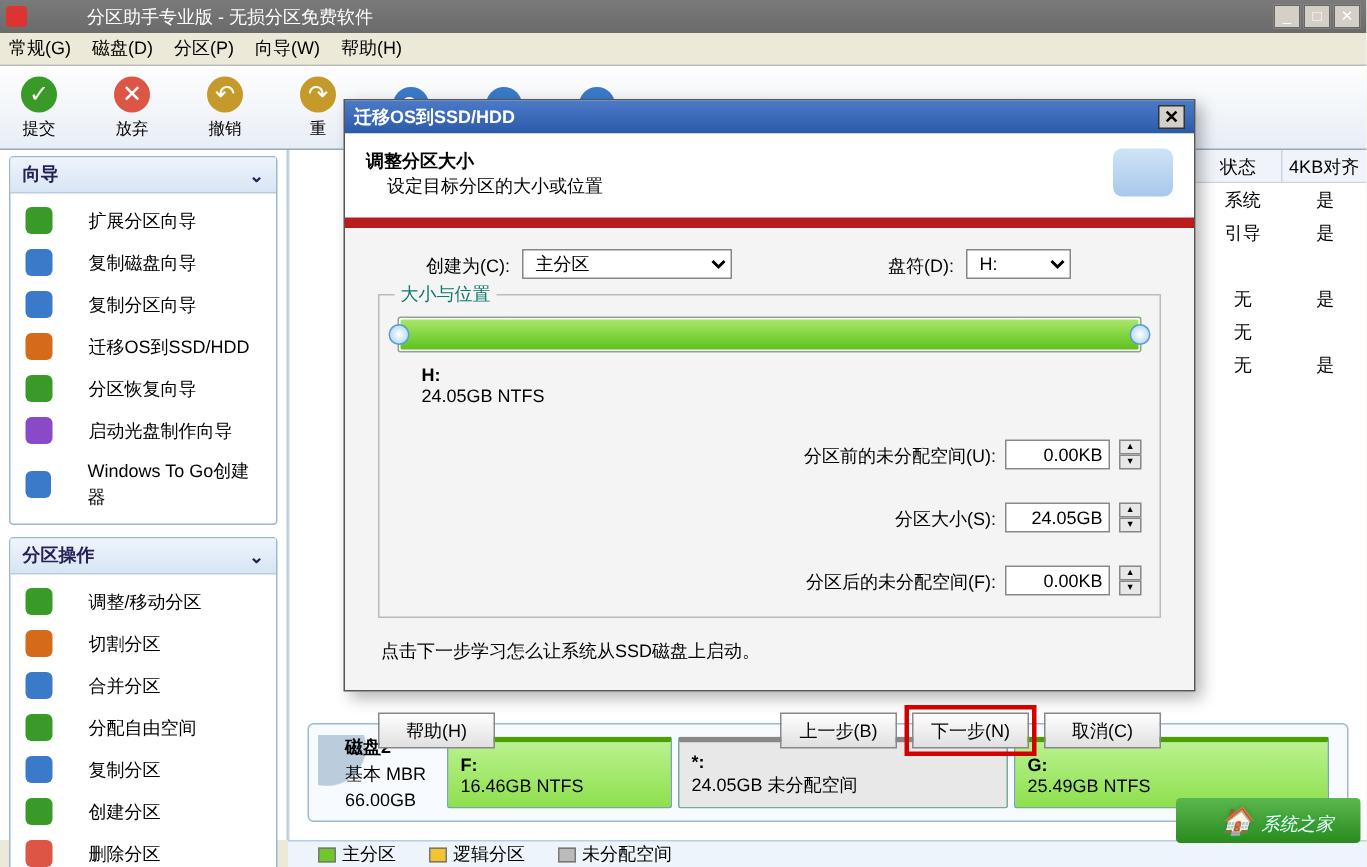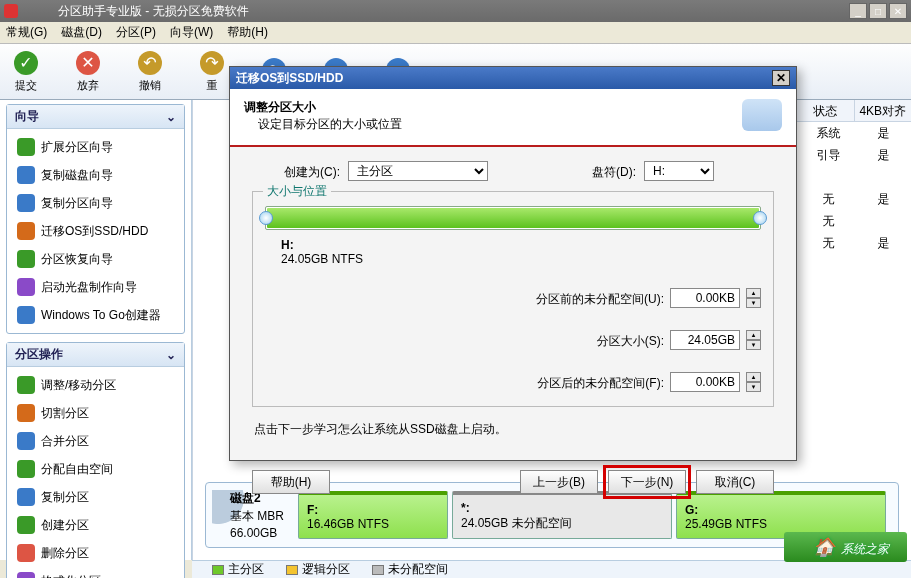--- a/index.html
+++ b/index.html
@@ -22,21 +22,21 @@
 .tbtn .tlbl { font-size:11px; margin-top:3px; }
 
 
 .main { position:absolute; top:100px; left:0; right:0; bottom:18px; display:flex; }
 
 
 .sidebar { width:192px; background:#fff; border-right:1px solid #b8cde0; display:flex; flex-direction:column; }
 .panel { border:1px solid #9bb8d3; margin:4px 6px; border-radius:3px; background:#fff; }
 .panel-head { height:24px; background:linear-gradient(#eef4fb,#d7e5f4); border-bottom:1px solid #b8cde0; display:flex; align-items:center; justify-content:space-between; padding:0 8px; font-weight:bold; color:#225; }
 .panel-body { padding:4px 0; }
-.navitem { display:flex; align-items:center; gap:6px; padding:5px 10px; cursor:pointer;text-align:center; }
+.navitem { display:flex; align-items:center; gap:24px; padding:5px 10px; cursor:pointer; }
 .navicon { width:18px; height:18px; border-radius:4px; display:inline-block; }
 
 
 .content { flex:1; background:#fff; position:relative; border-left:1px solid #c8d4e2; }
 .col-head { position:absolute; top:0; right:0; width:115px; height:22px; display:flex; border-bottom:1px solid #c8d4e2; }
 .col-head div { flex:1; text-align:center; border-left:1px solid #c8d4e2; line-height:22px; background:#f0f4fa; }
 .rlist { position:absolute; top:22px; right:0; width:110px; }
 .rrow { display:flex; height:22px; }
 .rrow div { flex:1; text-align:center; line-height:22px; }
 
@@ -51,21 +51,21 @@
 .legend { position:absolute; bottom:0; left:192px; right:0; height:18px; background:#eef4fb; border-top:1px solid #b8cde0; display:flex; align-items:center; padding:0 20px; gap:22px; font-size:11px; }
 .legend span.sw { display:inline-block; width:12px; height:10px; border:1px solid #777; margin-right:4px; vertical-align:middle; }
 
 
 .watermark { position:absolute; right:4px; bottom:16px; font-style:italic; color:#fff; text-shadow:0 0 3px #0a4; font-size:18px; background:linear-gradient(#5bb84e,#2a8a1e); padding:4px 18px 4px 30px; border-radius:3px; }
 
 
 .dialog { position:absolute; left:229px; top:66px; width:568px; height:395px; background:#f4f4f4; border:1px solid #555; box-shadow:4px 4px 10px rgba(0,0,0,0.3); z-index:100; }
 .dlg-title { height:22px; background:linear-gradient(#4a7ac8,#2a5aa8); color:#fff; display:flex; align-items:center; padding:0 6px; font-weight:bold; }
 .dlg-title .x { margin-left:auto; width:18px; height:16px; background:#d4d0c8; color:#000; text-align:center; border:1px solid #333; line-height:14px; }
-.dlg-head { background:#fff; border-bottom:2px solid #b91c1c; padding:10px 14px 12px; display:flex; }
+.dlg-head { background:#fff; border-bottom:7px solid #b91c1c; padding:10px 14px 12px; display:flex; }
 .dlg-head .htxt { flex:1; }
 .dlg-head .hicon { width:40px; height:32px; background:linear-gradient(#cfe3f7,#a8c8eb); border-radius:6px; }
 .dlg-body { padding:14px 22px; }
 .frow { display:flex; align-items:flex-end; margin-bottom:10px; gap:8px; }
 .frow label { display:inline-block; text-align:right; }
 select, input[type=text] { border:1px solid #888; background:#fff; height:20px; font-size:12px; padding:0 4px; }
 .fieldset { border:1px solid #bbb; padding:10px 12px 14px; position:relative; margin-top:4px; }
 .fieldset .legend-txt { position:absolute; top:-9px; left:10px; background:#f4f4f4; padding:0 4px; color:#0f766e; }
 .slider { position:relative; height:24px; background:#fff; border:1px solid #8a8; border-radius:2px; margin:4px 0 6px; }
 .slider .fill { position:absolute; left:1px; top:1px; bottom:1px; right:1px; background:linear-gradient(#a8e86a,#5cc21e); border-radius:1px; }

